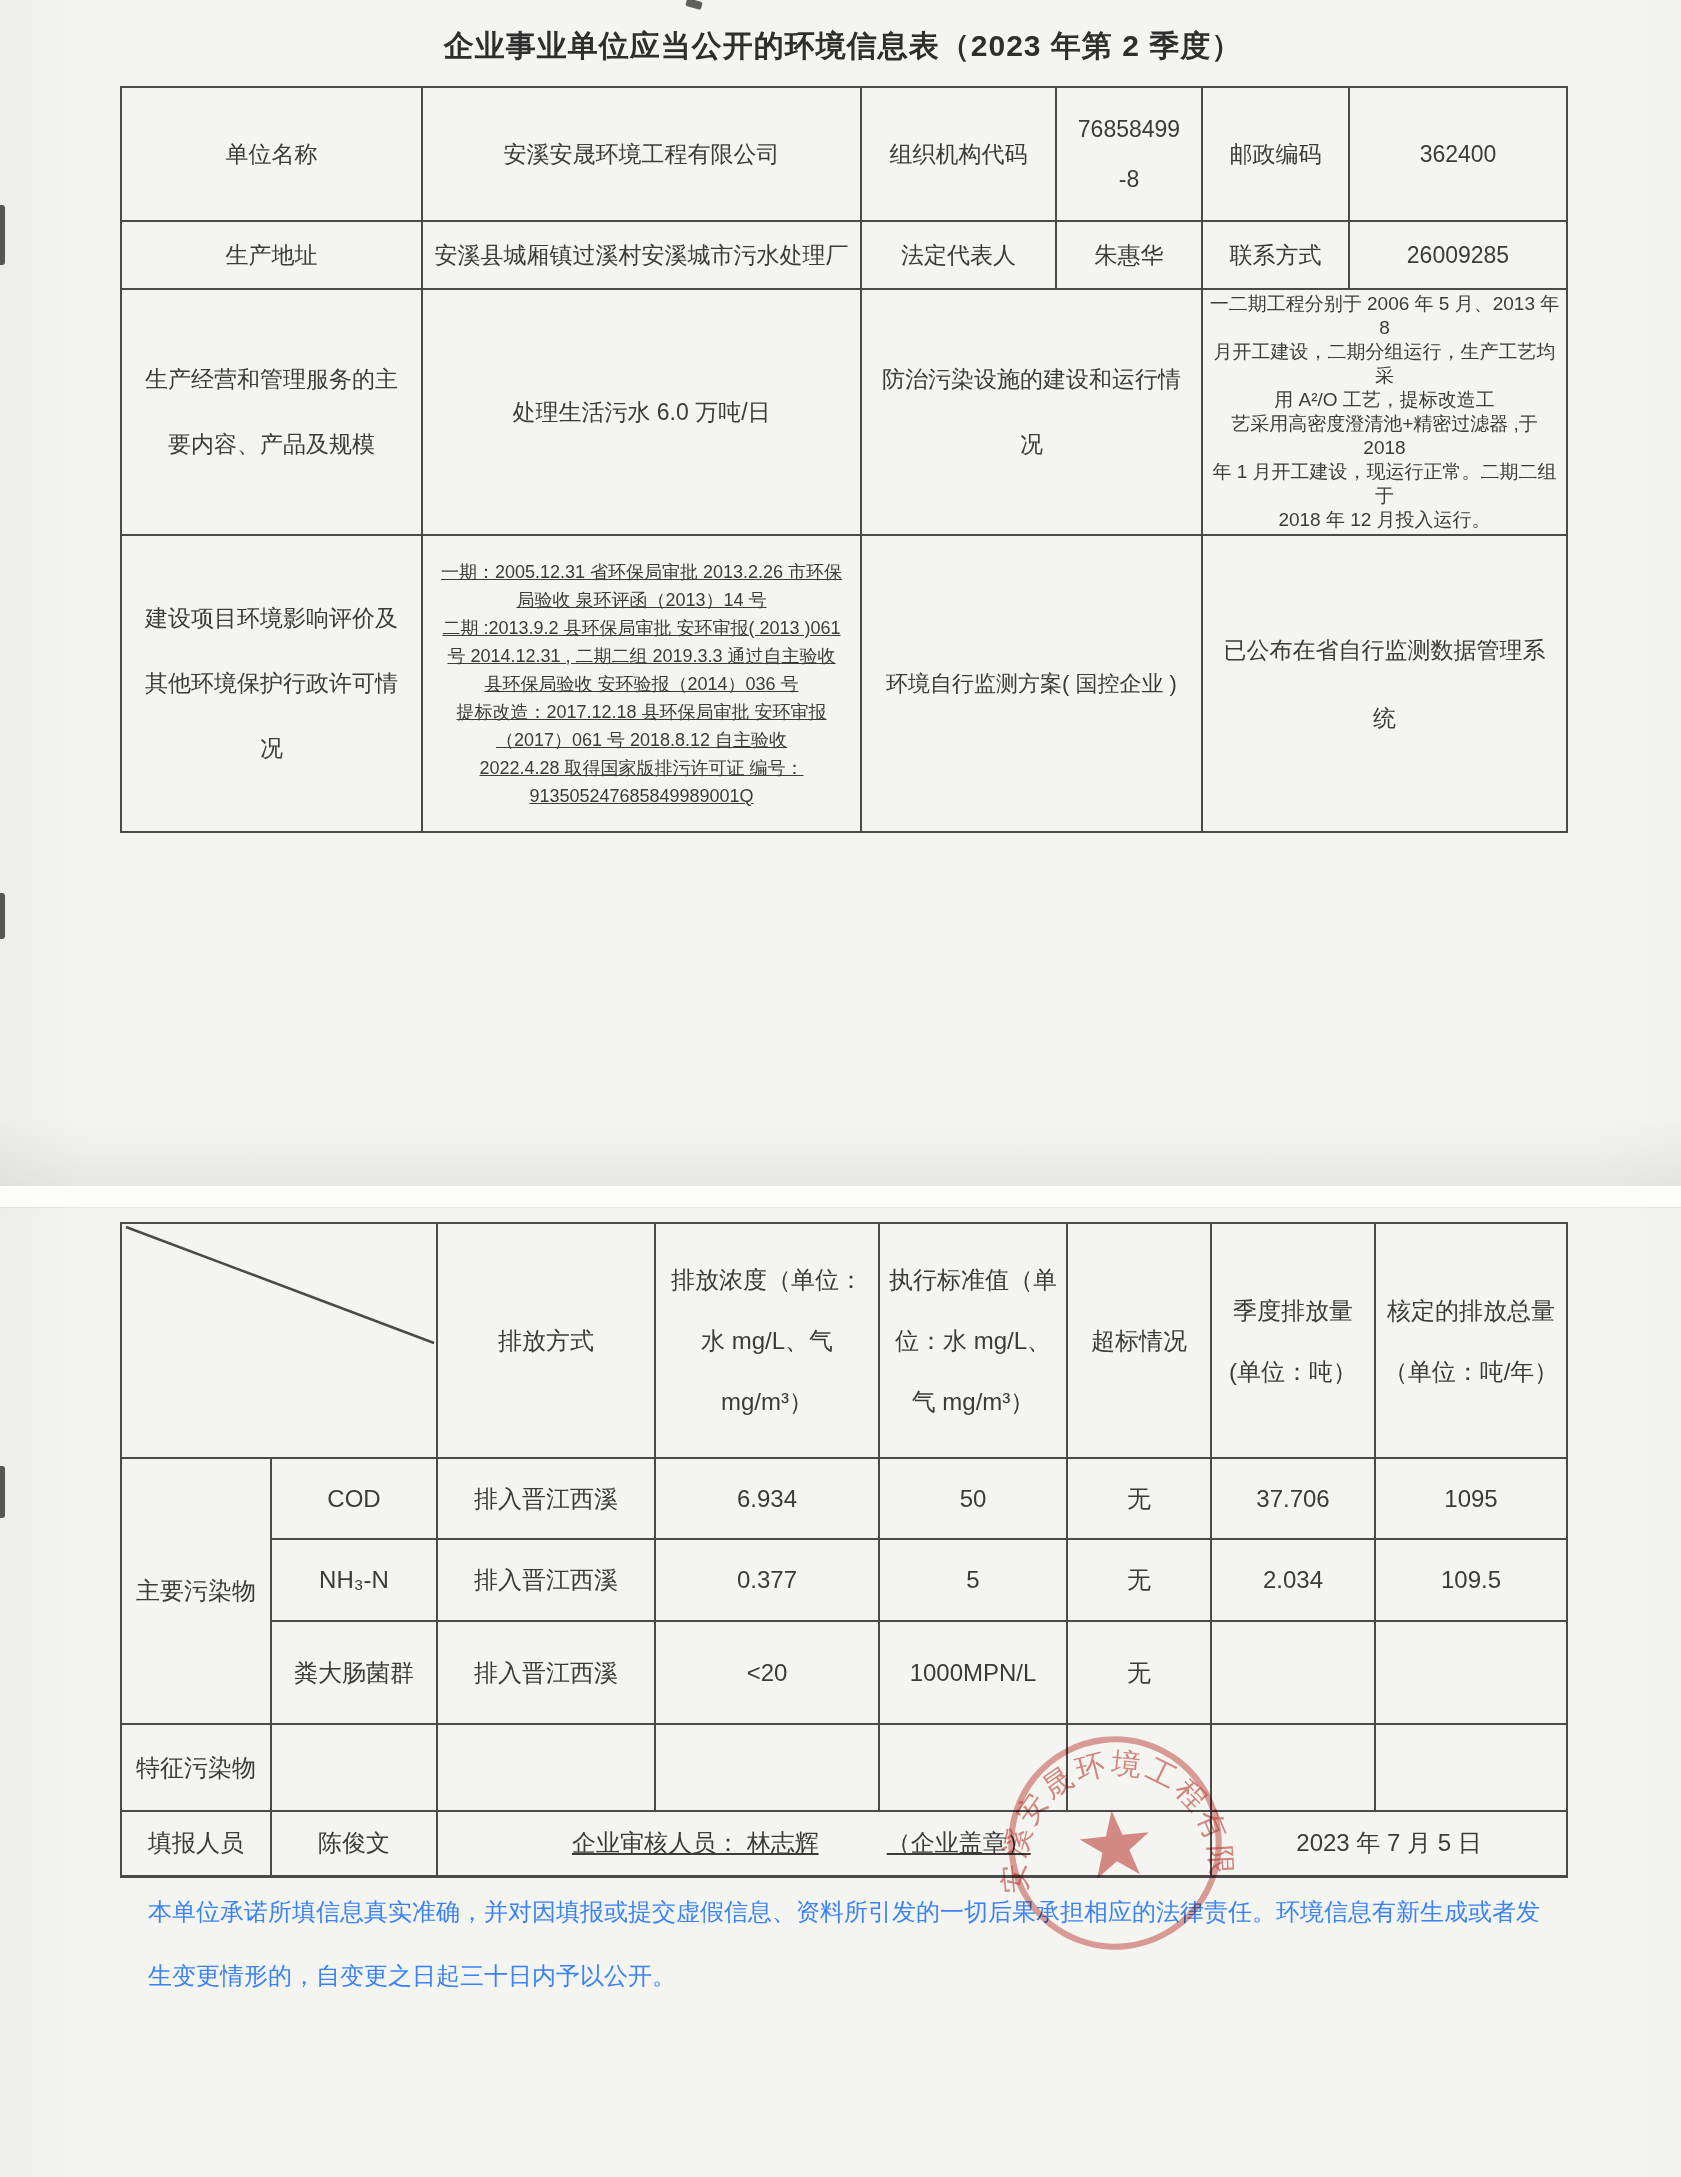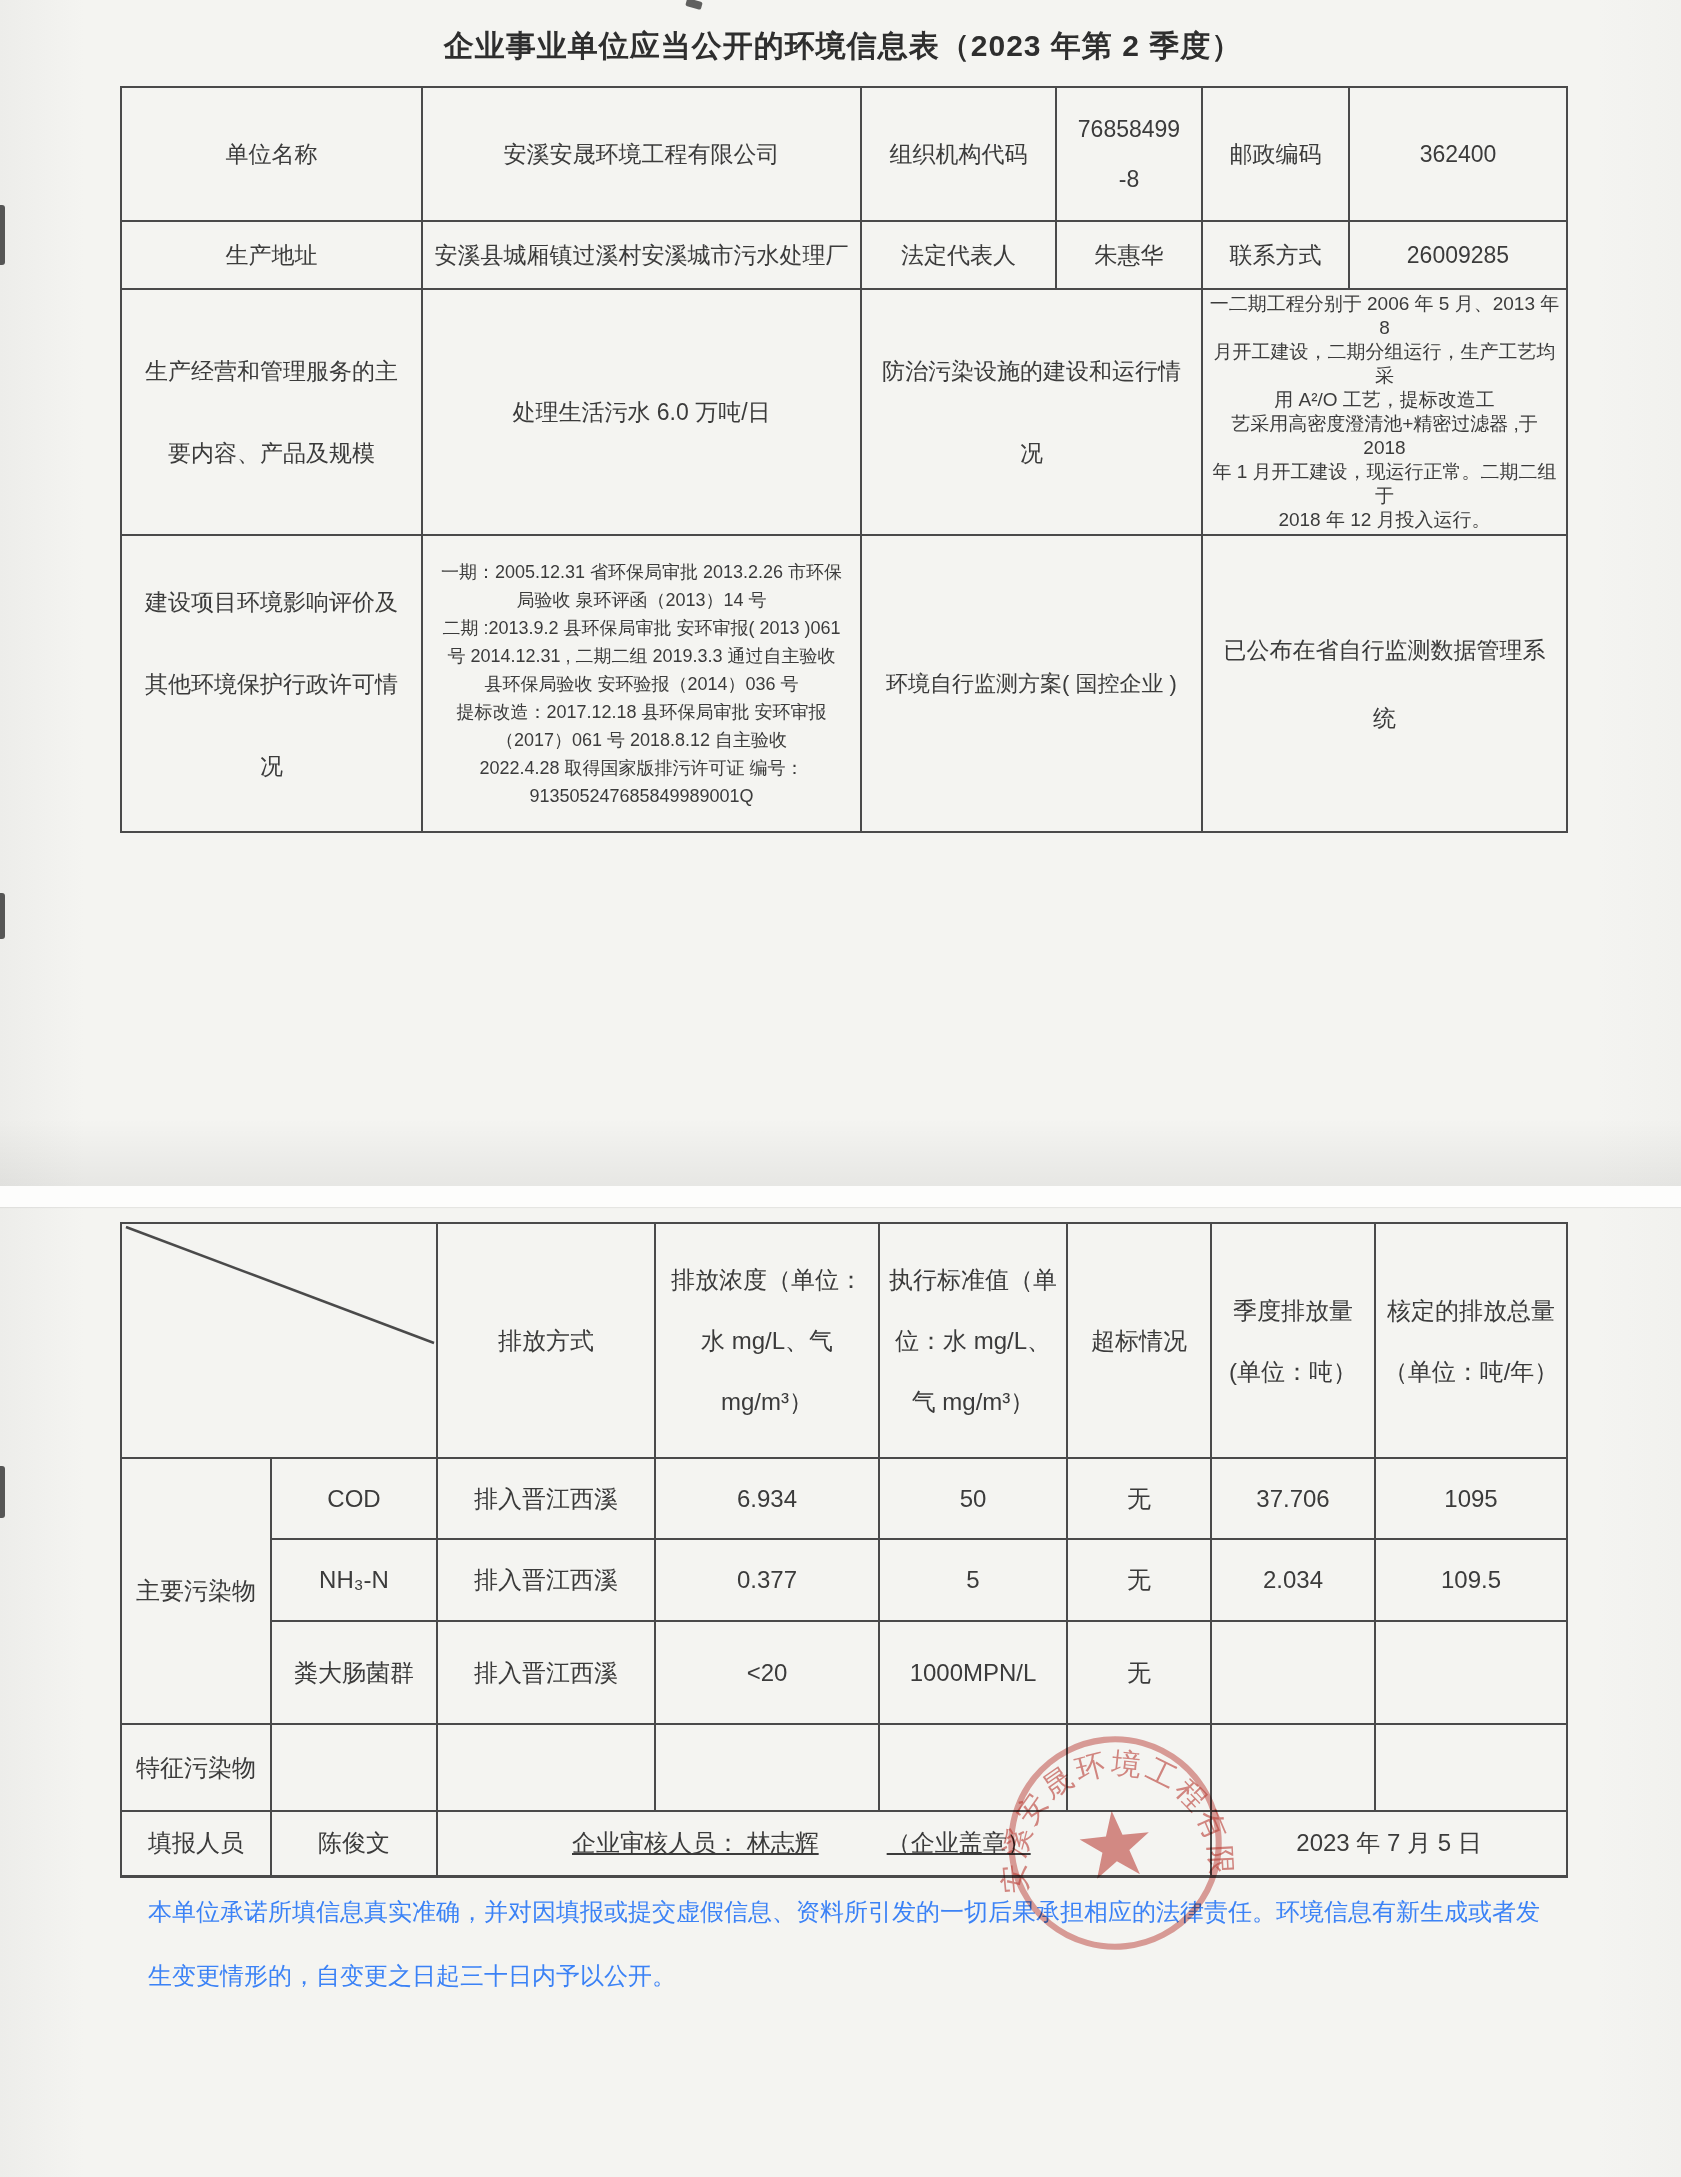--- a/index.html
+++ b/index.html
@@ -19,23 +19,23 @@
     padding:2px 6px;overflow:hidden;
   }
   .t1{top:86px;width:1446px;}
   .t1 td{font-size:23px;}
   .t2{top:1222px;width:1446px;}
   .t2 td{font-size:24px;border-radius:8px;}
   .ml{white-space:pre-line;}
   .lh50{line-height:50px;margin-left:8px;}
   .lh61{line-height:61px;}
   .lh62{line-height:62px;}
-  .lh65{line-height:82px;}
+  .lh65{line-height:65px;}
   .lh68{line-height:68px;}
-  .small18{font-size:18px !important;line-height:28px;}
+  .small18{font-size:18px !important;line-height:28px;text-decoration:underline;}
   .small19{font-size:19px !important;line-height:24px;}
   .t2 .bottom-row td{border-bottom-width:3px;}
   .diag{position:relative;padding:0;}
   .diag svg{position:absolute;left:0;top:0;width:100%;height:100%;display:block;}
   .sign-cell{text-align:left;}
   .sign-inner{display:flex;align-items:flex-start;padding-left:128px;text-decoration:underline;}
   .sign-inner .seal-note{margin-left:68px;}
   .shade-band{position:absolute;left:0;top:1118px;width:1681px;height:68px;
     background:linear-gradient(180deg,rgba(0,0,0,0) 0%,rgba(0,0,0,0.055) 100%);}
   .page-gap{position:absolute;left:0;top:1186px;width:1681px;height:21px;background:#fdfdfc;

